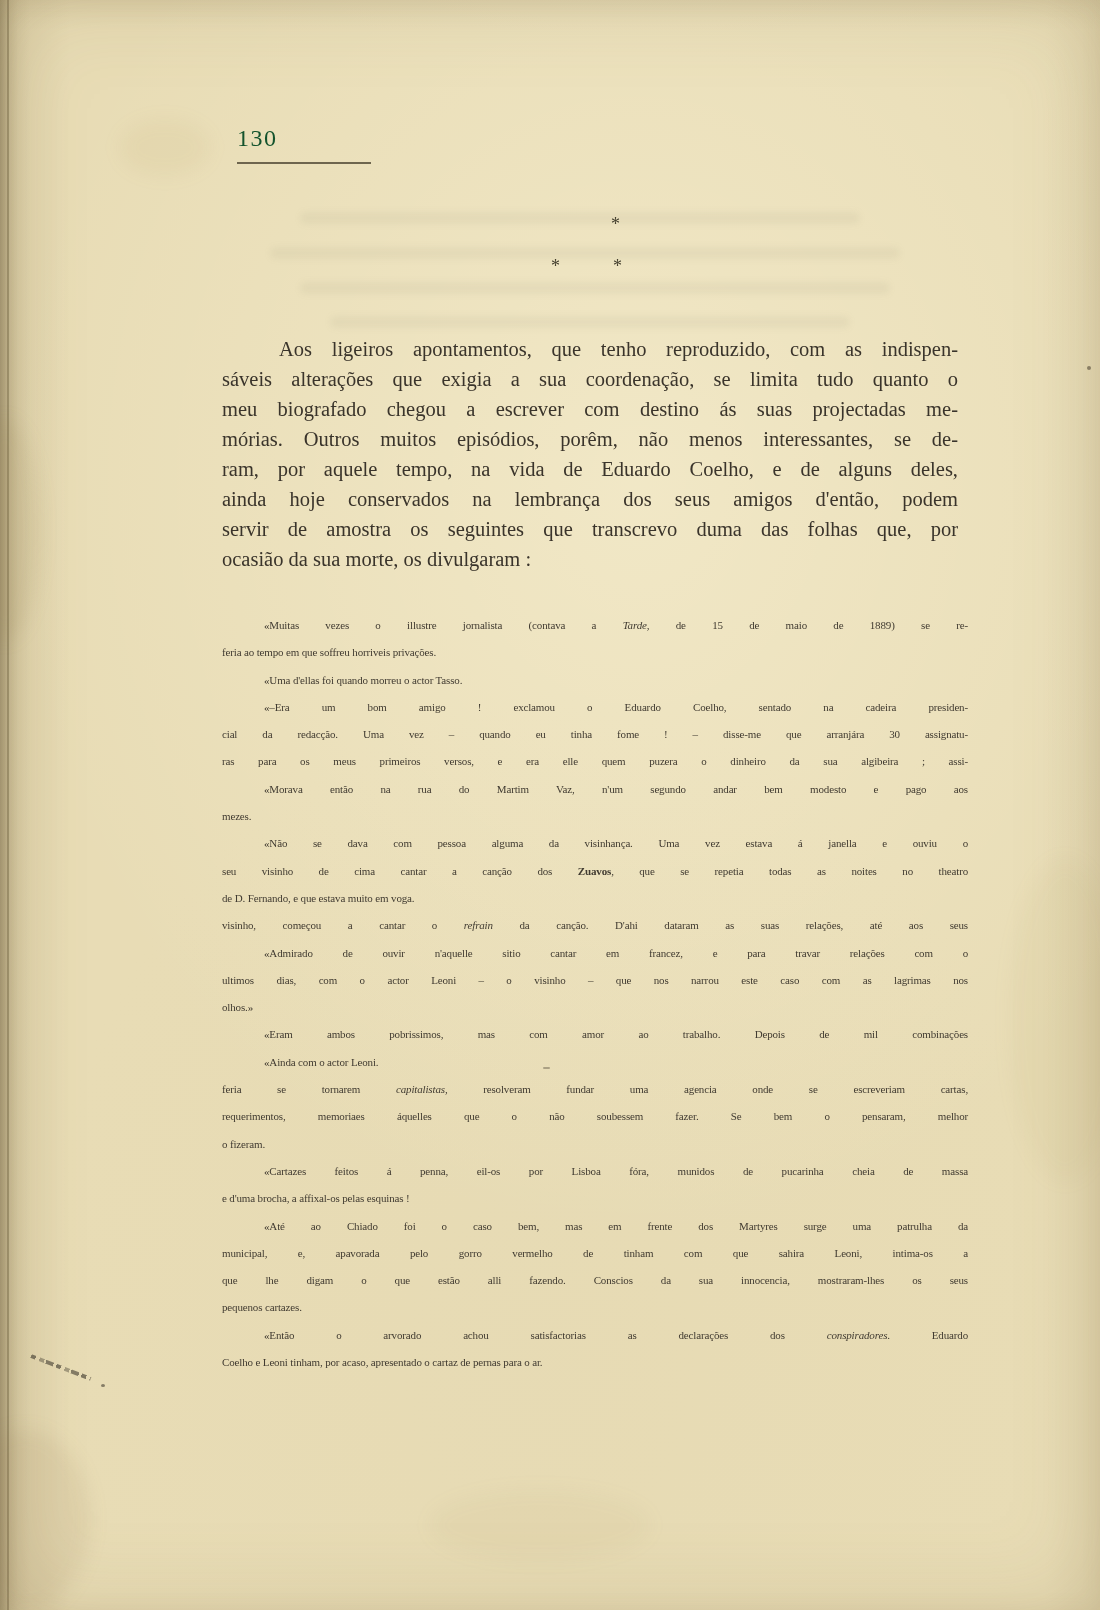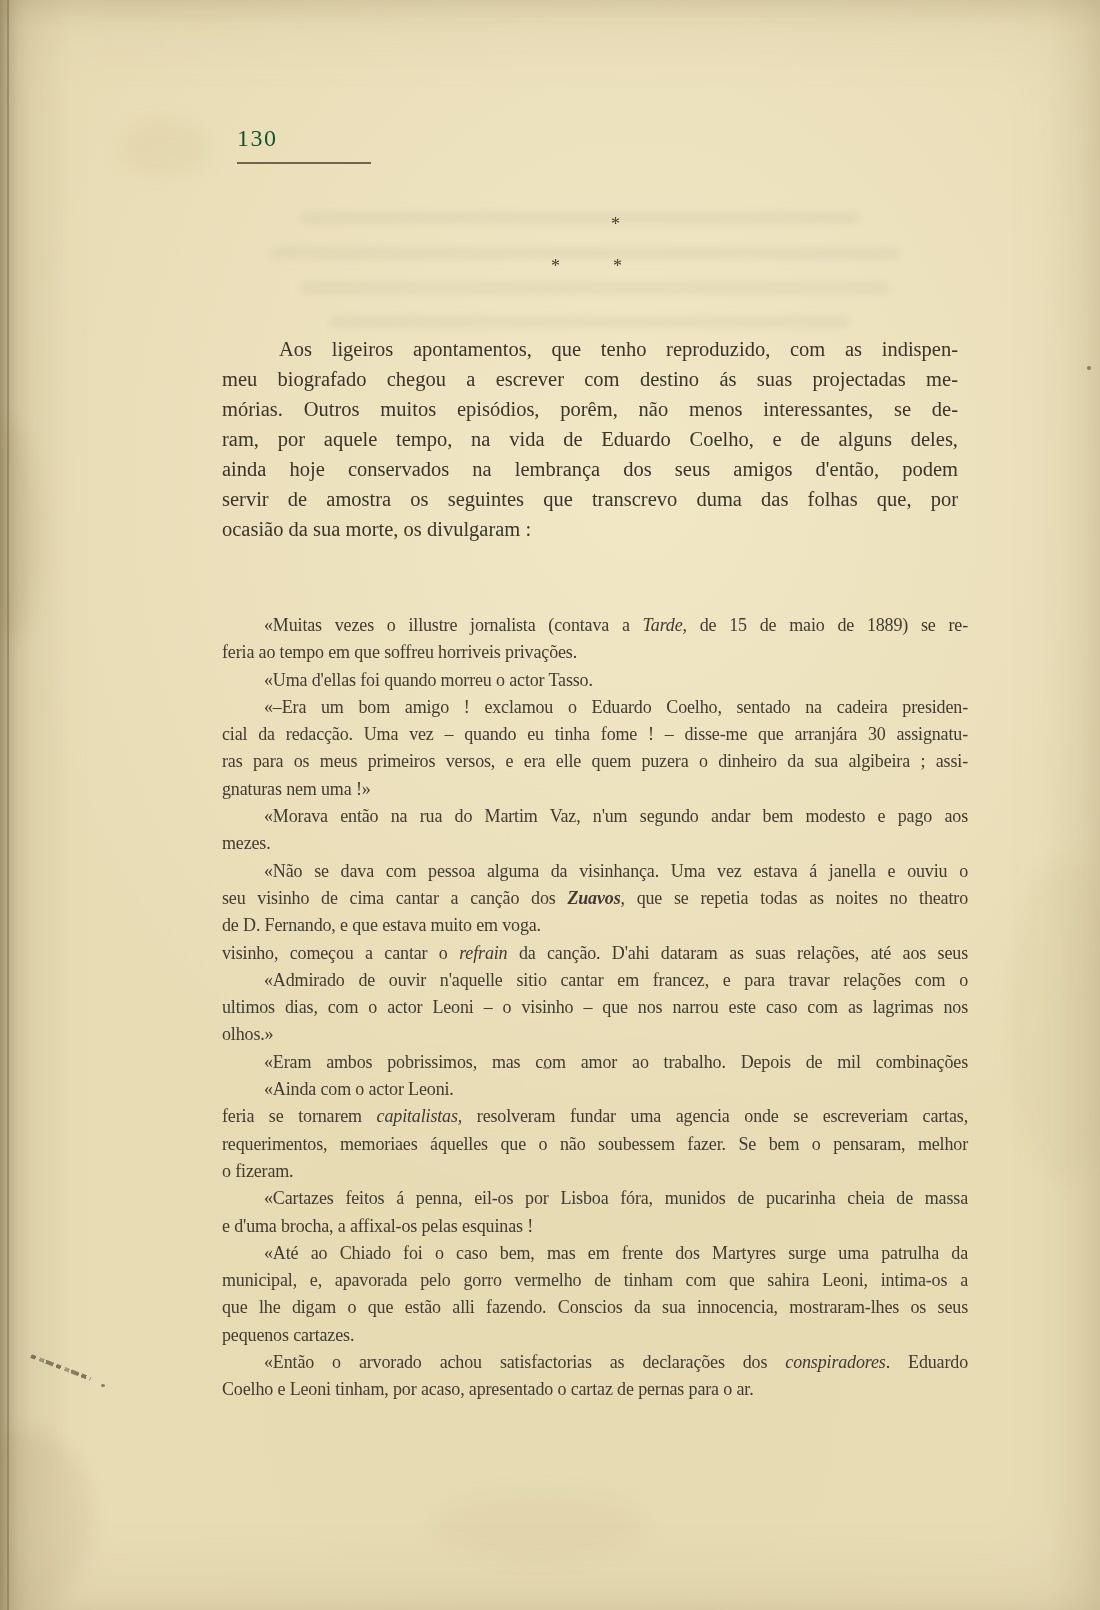--- a/index.html
+++ b/index.html
@@ -38,27 +38,27 @@
     border-bottom:2px solid rgba(74,66,48,.78);
   }
   .star{position:absolute;font-size:18px;color:#45402f;}
   .star.top{left:611px;top:214px;}
   .star.bl{left:551px;top:256px;}
   .star.br{left:613px;top:256px;}
 
   .main-text{position:absolute;left:222px;top:334px;width:736px;
     font-size:20.5px;line-height:30px;color:#3a342b;}
   .quote-text{position:absolute;left:222px;top:612px;width:746px;
-    font-size:18px;line-height:27.3px;letter-spacing:-0.15px;color:#413b31;}
+    font-size:11px;line-height:27.3px;letter-spacing:-0.15px;color:#413b31;}
   .tline{text-align:justify;text-align-last:justify;white-space:normal;}
   .tline.end{text-align-last:left;}
   .main-text .tline.ind{padding-left:57px;}
   .quote-text .tline.ind{padding-left:42px;}
   .it{font-style:italic;}
-  .bi{font-style:italic;font-weight:700;}
+  .bi{font-weight:700;}
 
   .pencil-mark{position:absolute;left:31px;top:1354px;width:64px;height:4px;
     transform:rotate(21deg);transform-origin:left center;opacity:.75;
     background:repeating-linear-gradient(90deg,
       rgba(66,60,48,.85) 0 5px, rgba(66,60,48,0) 5px 9px,
       rgba(66,60,48,.55) 9px 14px, rgba(66,60,48,0) 14px 16px,
       rgba(66,60,48,.8) 16px 24px, rgba(66,60,48,0) 24px 27px);}
   .pencil-dot{position:absolute;left:101px;top:1384px;width:4px;height:3px;border-radius:50%;background:rgba(66,60,48,.6);}
   .speck{position:absolute;border-radius:50%;pointer-events:none;}
   .speck.a{left:1087px;top:366px;width:4px;height:4px;background:rgba(82,72,55,.6);}
@@ -85,36 +85,36 @@
 <div class="pagenum-block">
   <span>130</span>
 </div>
 
 <span class="star top">*</span>
 <span class="star bl">*</span>
 <span class="star br">*</span>
 
 <div class="main-text">
     <div class="tline ind"><span>Aos ligeiros apontamentos, que tenho reproduzido, com as indispen-</span></div>
+    <div class="tline"><span>sáveis alterações que exigia a sua coordenação, se limita tudo quanto o</span></div>
     <div class="tline"><span>meu biografado chegou a escrever com destino ás suas projectadas me-</span></div>
     <div class="tline"><span>mórias. Outros muitos episódios, porêm, não menos interessantes, se de-</span></div>
     <div class="tline"><span>ram, por aquele tempo, na vida de Eduardo Coelho, e de alguns deles,</span></div>
     <div class="tline"><span>ainda hoje conservados na lembrança dos seus amigos d'então, podem</span></div>
     <div class="tline"><span>servir de amostra os seguintes que transcrevo duma das folhas que, por</span></div>
     <div class="tline end"><span>ocasião da sua morte, os divulgaram :</span></div>
   </div>
 
 <div class="quote-text">
     <div class="tline ind"><span>«Muitas vezes o illustre jornalista (contava a </span><span class="it">Tarde,</span><span> de 15 de maio de 1889) se re-</span></div>
     <div class="tline end"><span>feria ao tempo em que soffreu horriveis privações.</span></div>
     <div class="tline end ind"><span>«Uma d'ellas foi quando morreu o actor Tasso.</span></div>
     <div class="tline ind"><span>«–Era um bom amigo ! exclamou o Eduardo Coelho, sentado na cadeira presiden-</span></div>
     <div class="tline"><span>cial da redacção. Uma vez – quando eu tinha fome ! – disse-me que arranjára 30 assignatu-</span></div>
     <div class="tline"><span>ras para os meus primeiros versos, e era elle quem puzera o dinheiro da sua algibeira ; assi-</span></div>
-    <div class="tline end"><span>gnaturas nem uma !»</span></div>
     <div class="tline ind"><span>«Morava então na rua do Martim Vaz, n'um segundo andar bem modesto e pago aos</span></div>
     <div class="tline end"><span>mezes.</span></div>
     <div class="tline ind"><span>«Não se dava com pessoa alguma da visinhança. Uma vez estava á janella e ouviu o</span></div>
     <div class="tline"><span>seu visinho de cima cantar a canção dos </span><span class="bi">Zuavos</span><span>, que se repetia todas as noites no theatro</span></div>
     <div class="tline end"><span>de D. Fernando, e que estava muito em voga.</span></div>
     <div class="tline"><span>visinho, começou a cantar o </span><span class="it">refrain</span><span> da canção. D'ahi dataram as suas relações, até aos seus</span></div>
     <div class="tline ind"><span>«Admirado de ouvir n'aquelle sitio cantar em francez, e para travar relações com o</span></div>
     <div class="tline"><span>ultimos dias, com o actor Leoni – o visinho – que nos narrou este caso com as lagrimas nos</span></div>
     <div class="tline end"><span>olhos.»</span></div>
     <div class="tline ind"><span>«Eram ambos pobrissimos, mas com amor ao trabalho. Depois de mil combinações</span></div>

